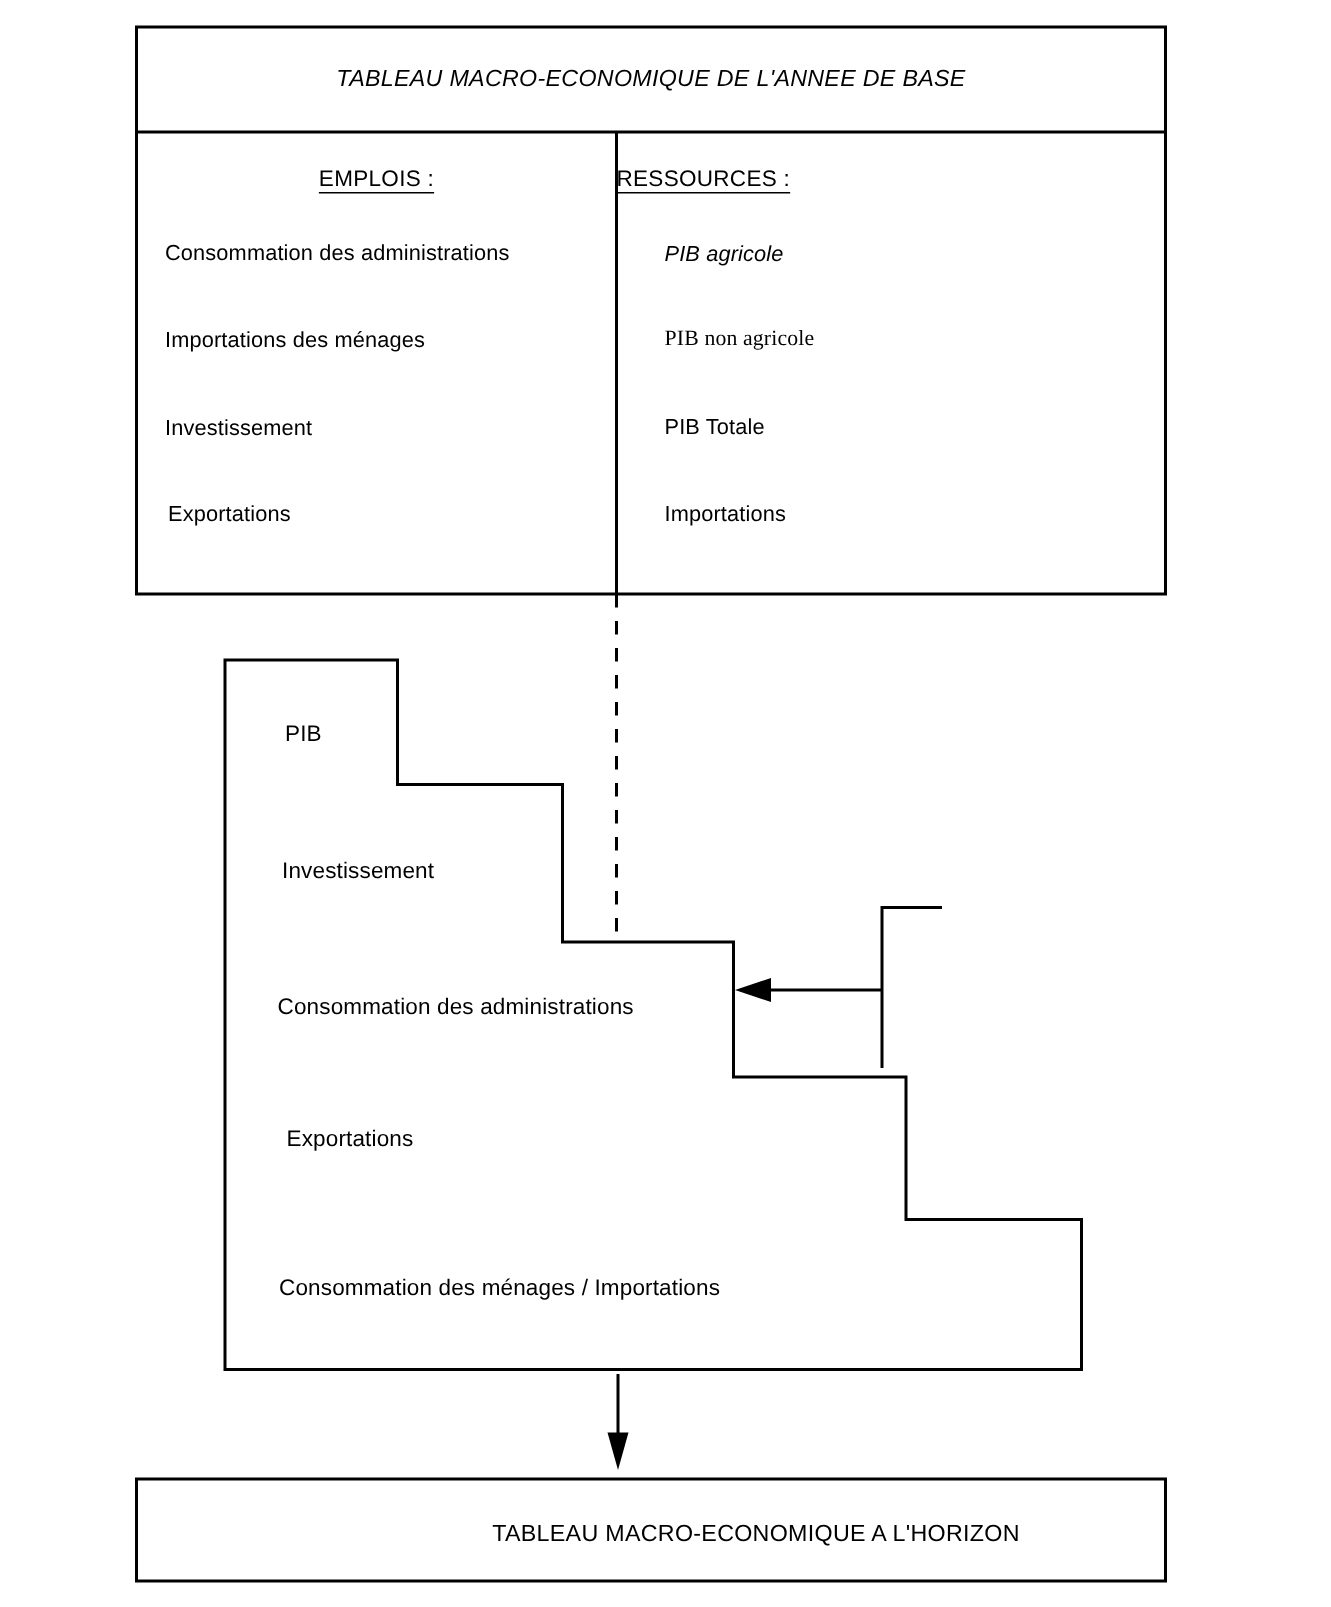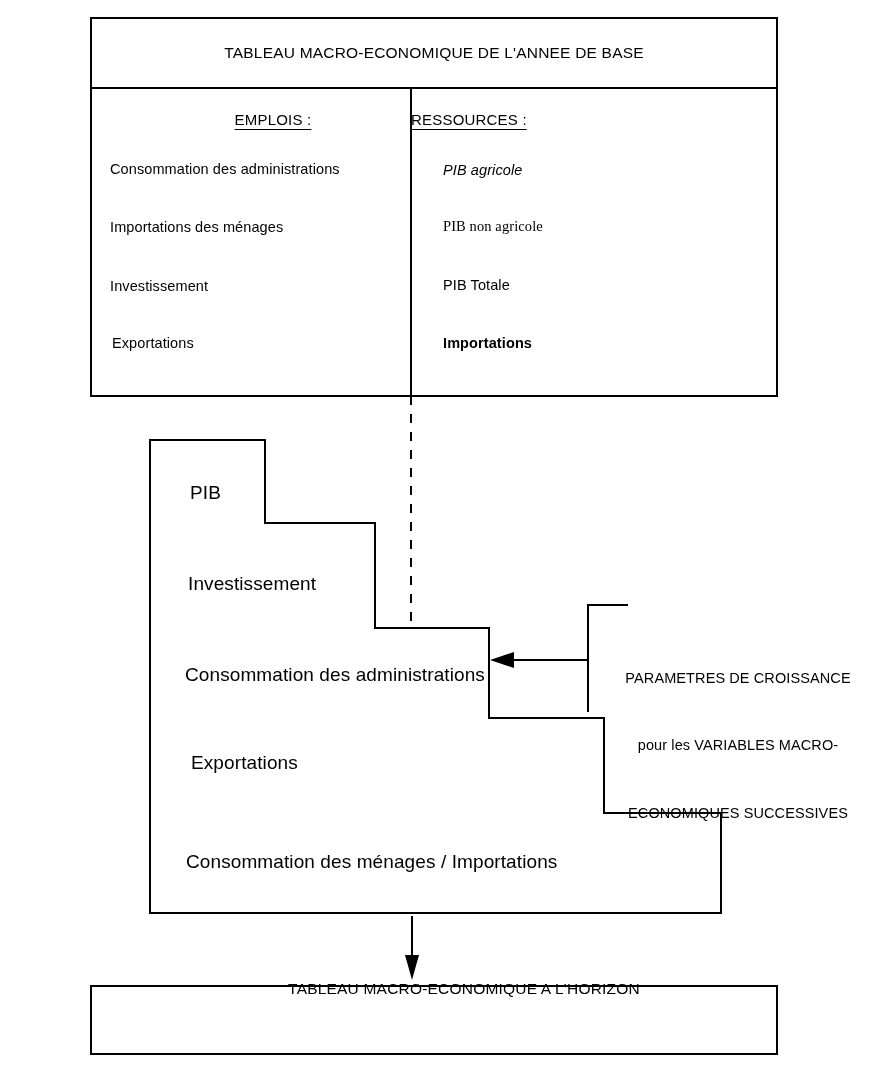--- a/index.html
+++ b/index.html
@@ -42,21 +42,21 @@
     font-size: 15px;
     letter-spacing: 0.2px;
     text-decoration: underline;
     text-underline-offset: 4px;
   }
   .item-text {
     font-size: 14.5px;
     letter-spacing: 0.1px;
   }
   .stair-text {
-    font-size: 19px;
+    font-size: 15px;
     letter-spacing: 0.1px;
   }
   .side-label {
     font-size: 14.5px;
     letter-spacing: 0.2px;
     text-align: center;
     line-height: 1.5;
   }
   .param-text {
     font-size: 14.5px;
@@ -91,44 +91,39 @@
 
     <line x1="588" y1="660" x2="512" y2="660" stroke="#000000" stroke-width="2"></line>
     <polygon points="490,660 514,652 514,668" fill="#000000"></polygon>
 
     <line x1="412" y1="916" x2="412" y2="967" stroke="#000000" stroke-width="2"></line>
     <polygon points="412,980 405,955 419,955" fill="#000000"></polygon>
 
     <rect x="91" y="986" width="686" height="68" fill="none" stroke="#000000" stroke-width="2"></rect>
   </svg>
 
-  <div class="lbl title-text" style="left:91px; top:43px; width:686px; text-align:center;">TABLEAU MACRO-ECONOMIQUE DE L'ANNEE DE BASE</div>
+  <div class="lbl title-text" style="left:91px; top:43px; width:686px; text-align:center;font-style:italic;">TABLEAU MACRO-ECONOMIQUE DE L'ANNEE DE BASE</div>
 
-  <div class="lbl col-head" style="left:91px; top:110px; width:364px; text-align:center;">EMPLOIS :</div>
+  <div class="lbl col-head" style="left:91px; top:110px; width:320px; text-align:center;">EMPLOIS :</div>
 
   <div class="lbl item-text" style="left:110px; top:160px;">Consommation des administrations</div>
   <div class="lbl item-text" style="left:110px; top:218px;">Importations des ménages</div>
   <div class="lbl item-text" style="left:110px; top:277px;">Investissement</div>
   <div class="lbl item-text" style="left:112px; top:334px;">Exportations</div>
 
   <div class="lbl col-head" style="left:411px; top:110px; width:366px; text-align:left;">RESSOURCES :</div>
 
   <div class="lbl item-text" style="left:443px; top:161px;font-style:italic;">PIB agricole</div>
   <div class="lbl item-text" style="left:443px; top:217px;font-family:Liberation Serif, serif;">PIB non agricole</div>
   <div class="lbl item-text" style="left:443px; top:276px;">PIB Totale</div>
-  <div class="lbl item-text" style="left:443px; top:334px;font-weight:bold;">Importations</div>
+  <div class="lbl item-text" style="left:443px; top:334px;">Importations</div>
 
 
   <div class="lbl stair-text" style="left:190px; top:480px;">PIB</div>
   <div class="lbl stair-text" style="left:188px; top:571px;">Investissement</div>
   <div class="lbl stair-text" style="left:185px; top:662px;">Consommation des administrations</div>
   <div class="lbl stair-text" style="left:191px; top:750px;">Exportations</div>
   <div class="lbl stair-text" style="left:186px; top:849px;text-align:center;">Consommation des ménages / Importations</div>
 
-  <div class="lbl param-text" style="left:592px; top:622px; width:292px;">
-    <div>PARAMETRES DE CROISSANCE</div>
-    <div>pour les VARIABLES MACRO-</div>
-    <div>ECONOMIQUES SUCCESSIVES</div>
-  </div>
 
-  <div class="lbl bottom-text" style="left:91px; top:979px; width:746px; text-align:center;">TABLEAU MACRO-ECONOMIQUE A L'HORIZON</div>
+  <div class="lbl bottom-text" style="left:91px; top:1013px; width:746px; text-align:center;padding-left:40px;">TABLEAU MACRO-ECONOMIQUE A L'HORIZON</div>
 
 </div>
 
 </body></html>

